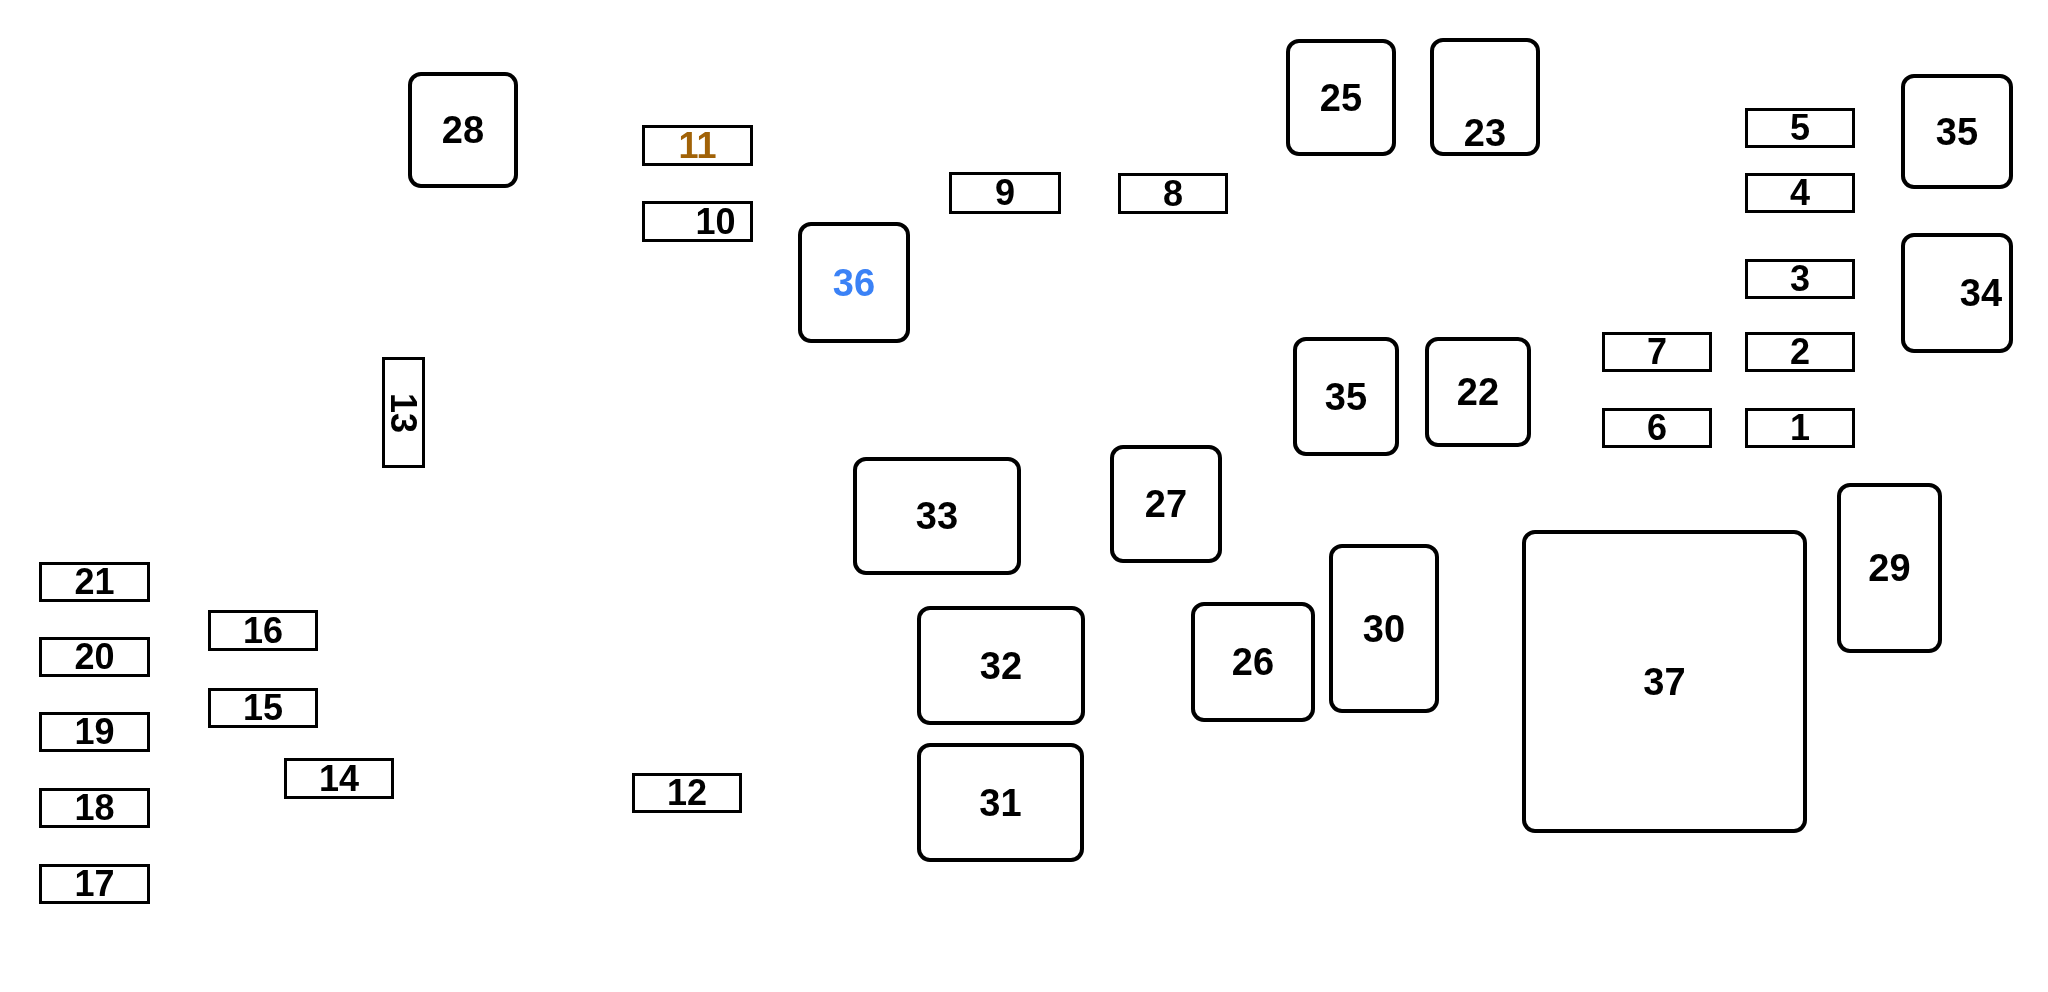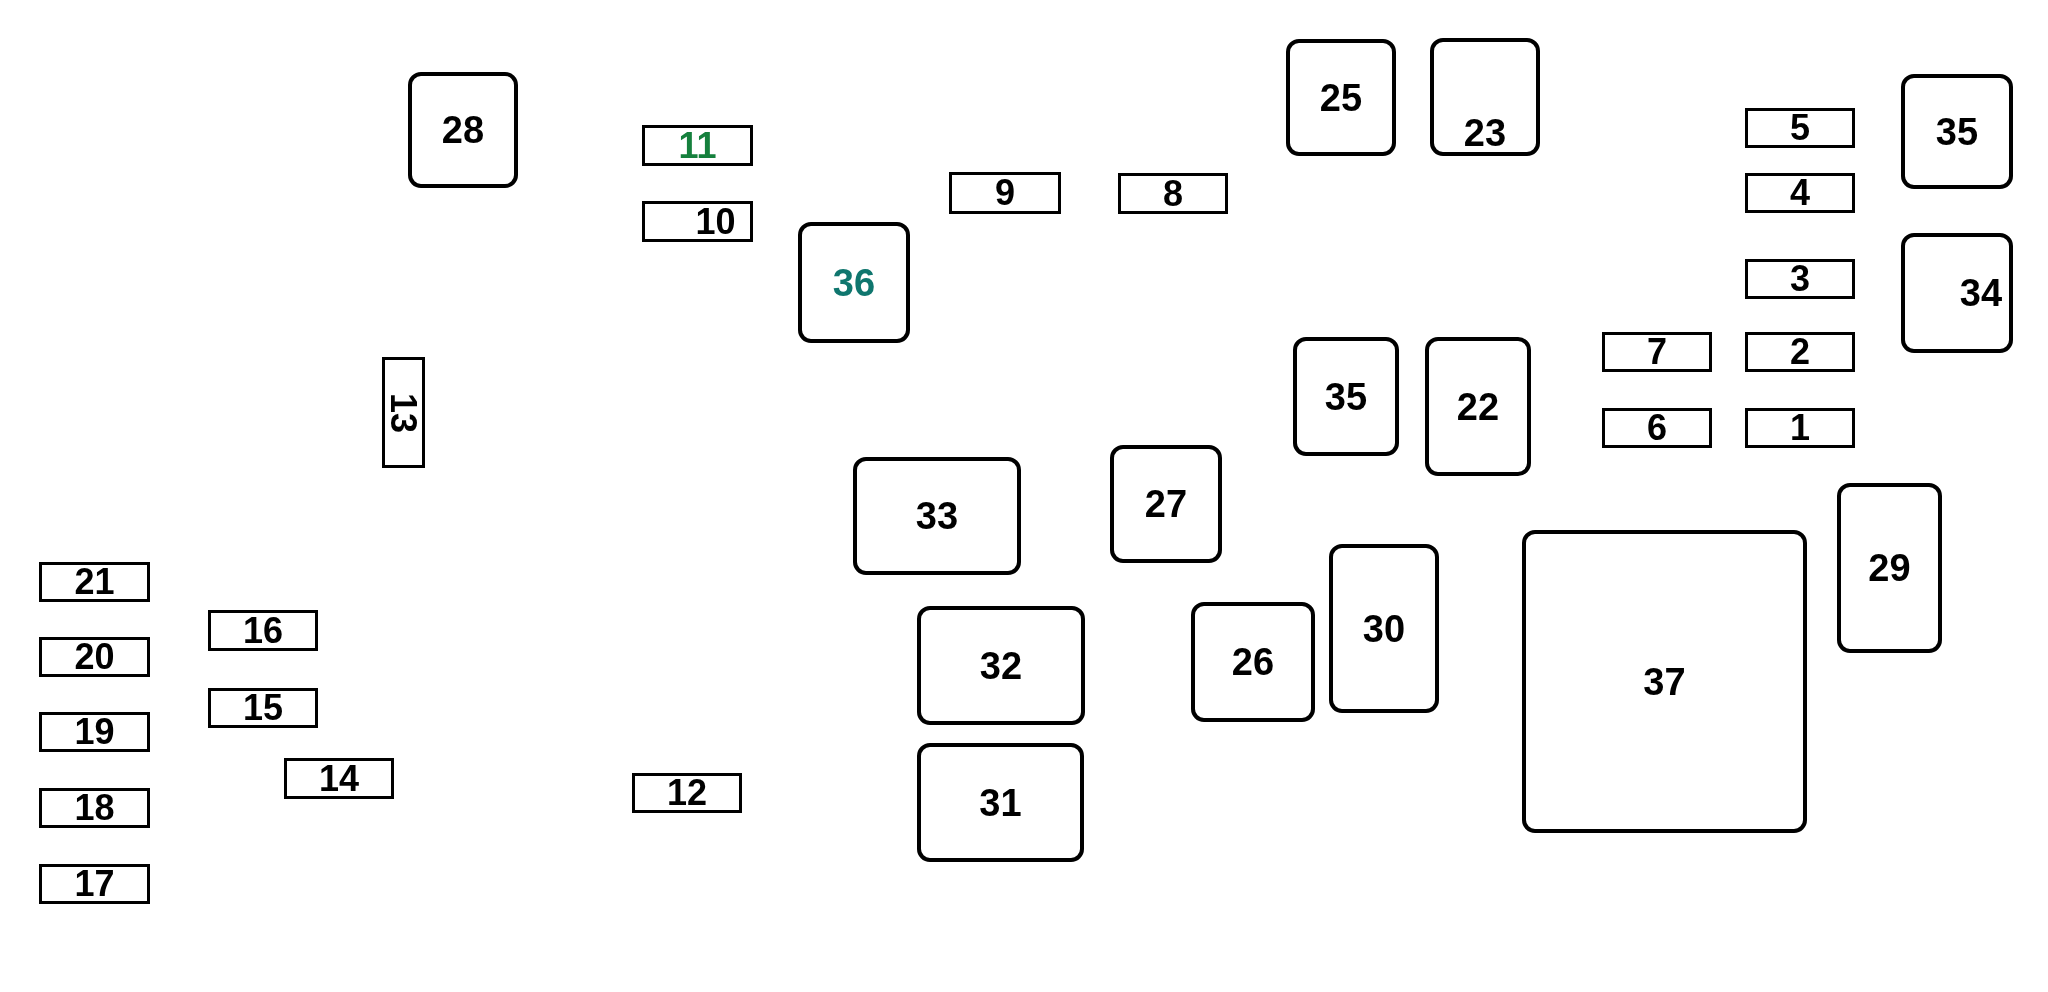--- a/index.html
+++ b/index.html
@@ -75,21 +75,21 @@
     <div class="box rect" style="left: 1118px; top: 173px; width: 110px; height: 41px; border-color: rgb(0, 0, 0);">
       <span class="label" style="color: rgb(0, 0, 0);">8</span>
     </div>
     <div class="box rect" style="left: 949px; top: 172px; width: 112px; height: 42px; border-color: rgb(0, 0, 0);">
       <span class="label" style="color: rgb(0, 0, 0);">9</span>
     </div>
     <div class="box rect" style="left: 642px; top: 201px; width: 111px; height: 41px; border-color: rgb(0, 0, 0); padding-left: 36px;">
       <span class="label" style="color: rgb(0, 0, 0);">10</span>
     </div>
     <div class="box rect" style="left: 642px; top: 125px; width: 111px; height: 41px; border-color: rgb(0, 0, 0);">
-      <span class="label" style="color: #15803d; text-align: center;">11</span>
+      <span class="label" style="color: #a16207; text-align: center;">11</span>
     </div>
     <div class="box rect" style="left: 632px; top: 773px; width: 110px; height: 40px; border-color: rgb(0, 0, 0);">
       <span class="label" style="color: rgb(0, 0, 0);">12</span>
     </div>
     <div class="box rect vertical" style="left: 382px; top: 357px; width: 43px; height: 111px; border-color: rgb(0, 0, 0);">
       <span class="label" style="color: rgb(0, 0, 0);">13</span>
     </div>
     <div class="box rect" style="left: 284px; top: 758px; width: 110px; height: 41px; border-color: rgb(0, 0, 0);">
       <span class="label" style="color: rgb(0, 0, 0);">14</span>
     </div>
@@ -107,21 +107,21 @@
     </div>
     <div class="box rect" style="left: 39px; top: 712px; width: 111px; height: 40px; border-color: rgb(0, 0, 0);">
       <span class="label" style="color: rgb(0, 0, 0);">19</span>
     </div>
     <div class="box rect" style="left: 39px; top: 637px; width: 111px; height: 40px; border-color: rgb(0, 0, 0);">
       <span class="label" style="color: rgb(0, 0, 0);">20</span>
     </div>
     <div class="box rect" style="left: 39px; top: 562px; width: 111px; height: 40px; border-color: rgb(0, 0, 0);">
       <span class="label" style="color: rgb(0, 0, 0);">21</span>
     </div>
-    <div class="box rounded" style="left: 1425px; top: 337px; width: 106px; height: 139px; border-color: rgb(0, 0, 0);">
+    <div class="box rounded" style="left: 1425px; top: 337px; width: 106px; height: 110px; border-color: rgb(0, 0, 0);">
       <span class="label" style="color: rgb(0, 0, 0);">22</span>
     </div>
     <div class="box rounded" style="left: 1430px; top: 38px; width: 110px; height: 118px; border-color: rgb(0, 0, 0); align-items: flex-end;">
       <span class="label" style="color: rgb(0, 0, 0);">23</span>
     </div>
     <div class="box rounded" style="left: 1293px; top: 337px; width: 106px; height: 119px; border-color: rgb(0, 0, 0);">
       <span class="label" style="color: rgb(0, 0, 0);">35</span>
     </div>
     <div class="box rounded" style="left: 1286px; top: 39px; width: 110px; height: 117px; border-color: rgb(0, 0, 0);">
       <span class="label" style="color: rgb(0, 0, 0);">25</span>
@@ -150,18 +150,18 @@
     <div class="box rounded" style="left: 853px; top: 457px; width: 168px; height: 118px; border-color: rgb(0, 0, 0);">
       <span class="label" style="color: rgb(0, 0, 0);">33</span>
     </div>
     <div class="box rounded" style="left: 1901px; top: 233px; width: 112px; height: 120px; border-color: rgb(0, 0, 0);">
       <span class="label" style="color: rgb(0, 0, 0); margin-left: 48px;">34</span>
     </div>
     <div class="box rounded" style="left: 1901px; top: 74px; width: 112px; height: 115px; border-color: rgb(0, 0, 0);">
       <span class="label" style="color: rgb(0, 0, 0);">35</span>
     </div>
     <div class="box rounded" style="left: 798px; top: 222px; width: 112px; height: 121px; border-color: rgb(0, 0, 0);">
-      <span class="label" style="color: #0f766e;">36</span>
+      <span class="label" style="color: #3b82f6;">36</span>
     </div>
     <div class="box rounded" style="left: 1522px; top: 530px; width: 285px; height: 303px; border-color: rgb(0, 0, 0);">
       <span class="label" style="color: rgb(0, 0, 0);">37</span>
     </div>
   </div>
 
 </body></html>

